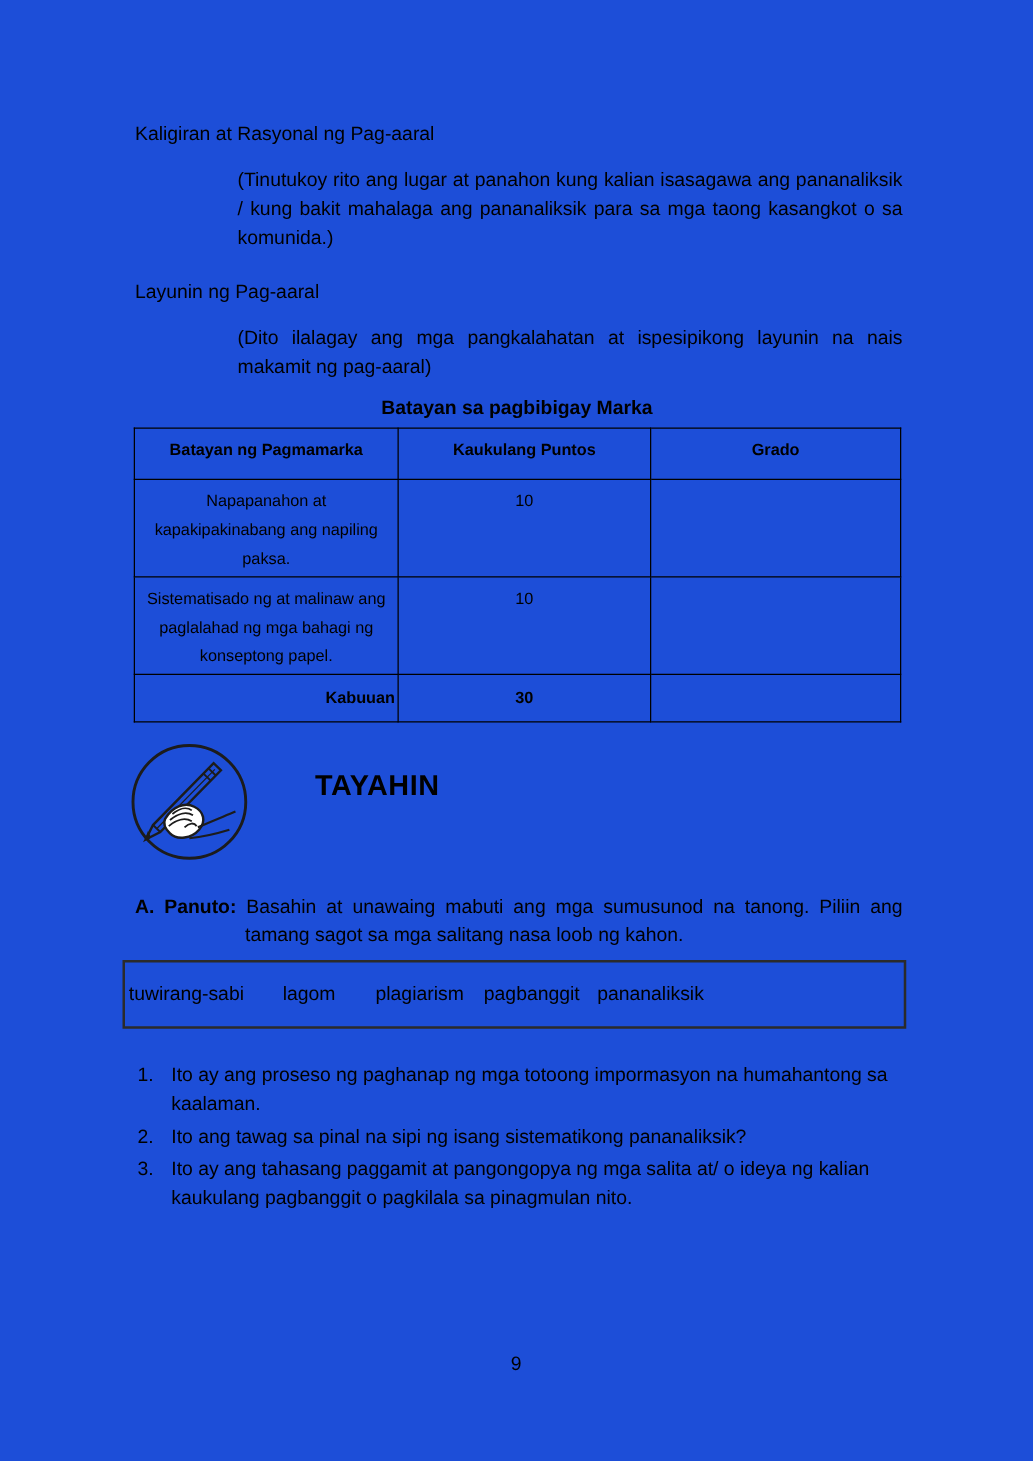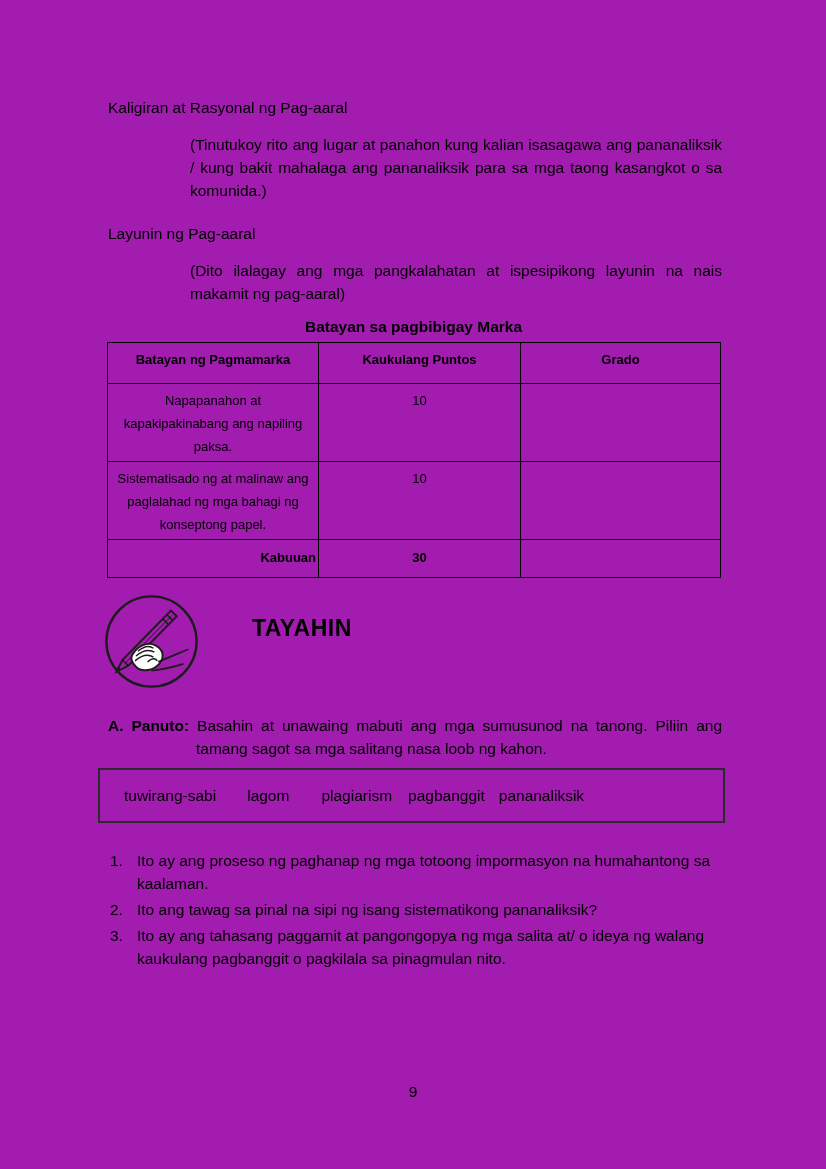--- a/index.html
+++ b/index.html
@@ -1,20 +1,20 @@
 <!DOCTYPE html>
 <html><head>
 <meta charset="utf-8">
 <style>
   html, body { margin: 0; padding: 0; background: #ffffff; }
   .page {
     position: relative;
     width: 826px;
     height: 1169px;
-    background: #a21caf;
+    background: #1d4ed8;
     font-family: "Liberation Sans", sans-serif;
     font-size: 15.5px;
     line-height: 23px;
     color: #000000;
     overflow: hidden;
   }
   .heading {
     margin: 0 0 0 108px;
     padding-top: 0;
   }
@@ -80,21 +80,21 @@
   }
   .panuto .label { font-weight: bold; }
   .word-box {
     box-sizing: border-box;
     margin: 8px 0 12px 98px;
     width: 627px;
     height: 55px;
     border: 2px solid #2b2b2b;
     display: flex;
     align-items: center;
-    padding-left: 24px;
+    padding-left: 3px;
     text-align: right;
   }
   .word-box .word { white-space: nowrap; }
   .word-box .word:nth-child(1) { margin-right: 31px; }
   .word-box .word:nth-child(2) { margin-right: 32px; }
   .word-box .word:nth-child(3) { margin-right: 16px; }
   .word-box .word:nth-child(4) { margin-right: 14px; }
   .questions { margin: 26px 104px 0 110px; }
   .q { display: flex; margin-bottom: 3px; }
   .qnum { width: 27px; flex: none; }
@@ -197,19 +197,19 @@
     <div class="q">
       <span class="qnum">1.</span>
       <span class="qtext">Ito ay ang proseso ng paghanap ng mga totoong impormasyon na humahantong sa kaalaman.</span>
     </div>
     <div class="q">
       <span class="qnum">2.</span>
       <span class="qtext">Ito ang tawag sa pinal na sipi ng isang sistematikong pananaliksik?</span>
     </div>
     <div class="q">
       <span class="qnum">3.</span>
-      <span class="qtext">Ito ay ang tahasang paggamit at pangongopya ng mga salita at/ o ideya ng walang kaukulang pagbanggit o pagkilala sa pinagmulan nito.</span>
+      <span class="qtext">Ito ay ang tahasang paggamit at pangongopya ng mga salita at/ o ideya ng kalian kaukulang pagbanggit o pagkilala sa pinagmulan nito.</span>
     </div>
   </div>
 
   <div class="page-num">9</div>
 
 </div>
 
 </body></html>

